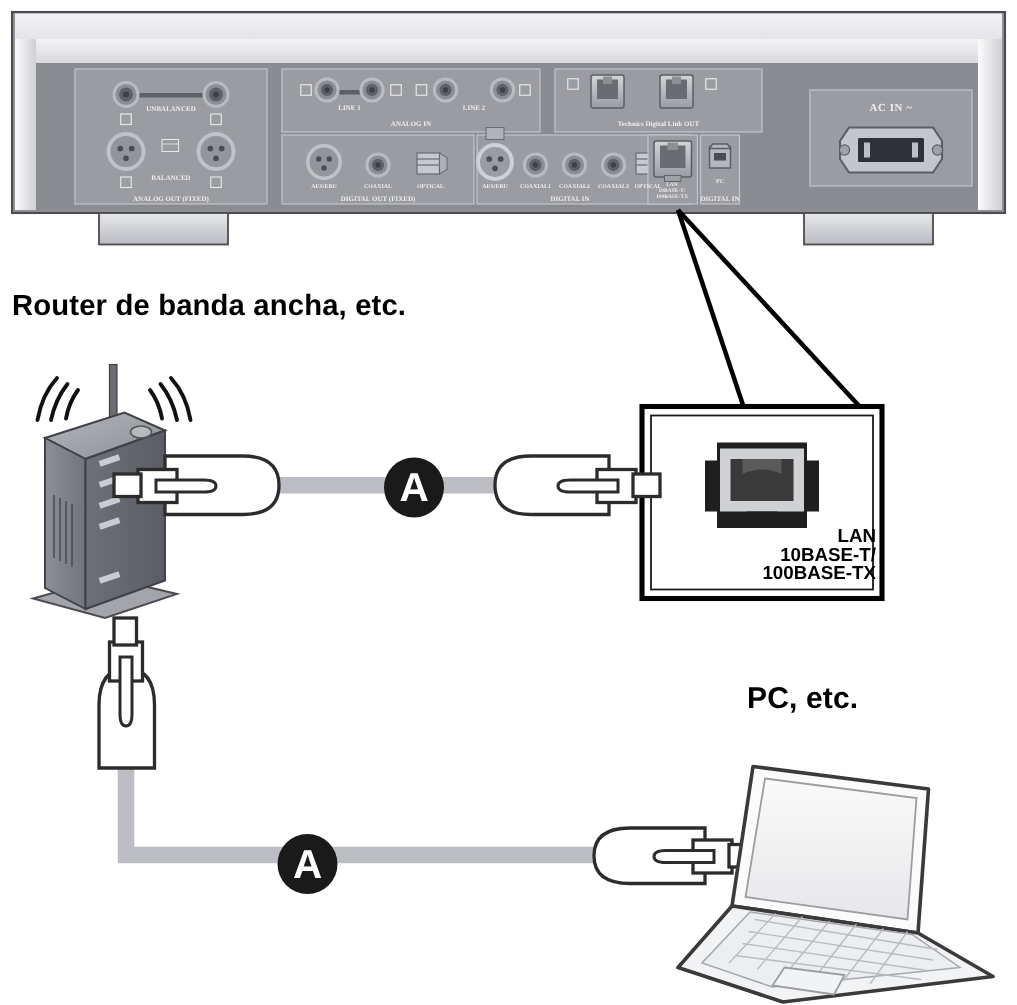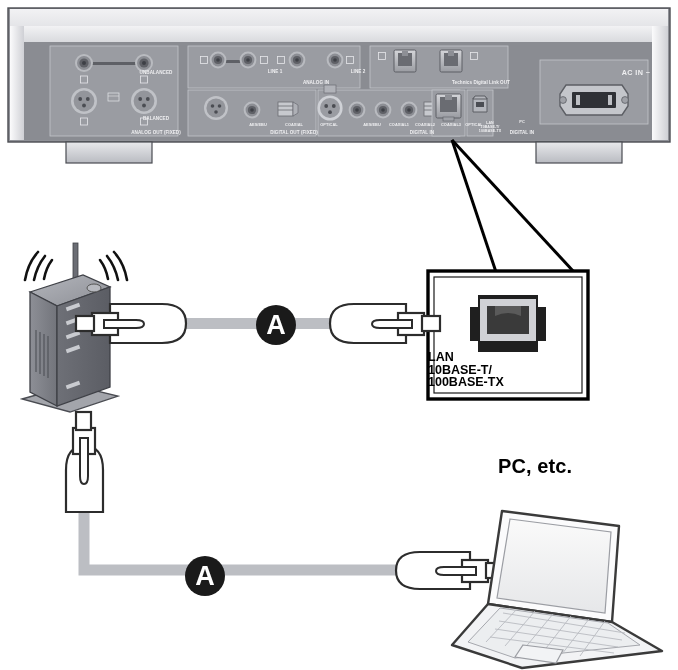--- a/index.html
+++ b/index.html
@@ -38,21 +38,21 @@
     top: 193px;
     font-size: 19.5px;
   }
   #pc-heading {
     left: 498px;
     top: 455px;
     font-size: 20px;
   }
   .callout-text {
     position: absolute;
-    text-align: left;
+    text-align: right;
     font-size: 12.5px;
     font-weight: bold;
     line-height: 12.6px;
     width: 156px;
     left: 428px;
     top: 351px;
     white-space: pre-line;
   }
   .badge-letter {
     position: absolute;
@@ -68,22 +68,21 @@
   #badge-a2 { left: 185px; top: 556px; }
   .panel-label {
     position: absolute;
     color: #efeff1;
     font-size: 4.6px;
     font-weight: bold;
     letter-spacing: 0.05px;
     white-space: nowrap;
     text-align: center;
     transform: translateX(-50%);
-    font-family: Liberation Sans, sans-serif;
-    margin-left: 42px;
+    font-family: Liberation Serif, serif;
   }
   .panel-label.tiny { font-size: 3.9px; }
   .panel-label.lan {
     font-size: 3.6px;
     line-height: 3.9px;
     white-space: pre-line;
   }
   .panel-label.acin {
     font-size: 7.2px;
     letter-spacing: 0.4px;
@@ -453,20 +452,21 @@
         <line x1="553" y1="614" x2="524" y2="649"></line>
         <line x1="571" y1="616" x2="543" y2="652"></line>
         <line x1="589" y1="619" x2="562" y2="654"></line>
         <line x1="605" y1="621" x2="580" y2="656"></line>
       </g>
 
       <path d="M523 645 L563 650 L556 663 L515 657 Z" fill="#f2f3f5" stroke="#9b9da3" stroke-width="1.2"></path>
     </g>
   </svg>
 
+  <div class="hdr" id="router-heading">Router de banda ancha, etc.</div>
 
   <div class="hdr" id="pc-heading">PC, etc.</div>
 
   <div class="callout-text">LAN
 10BASE-T/
 100BASE-TX</div>
 
   <div class="badge-letter" id="badge-a1">A</div>
 
   <div class="badge-letter" id="badge-a2">A</div>

